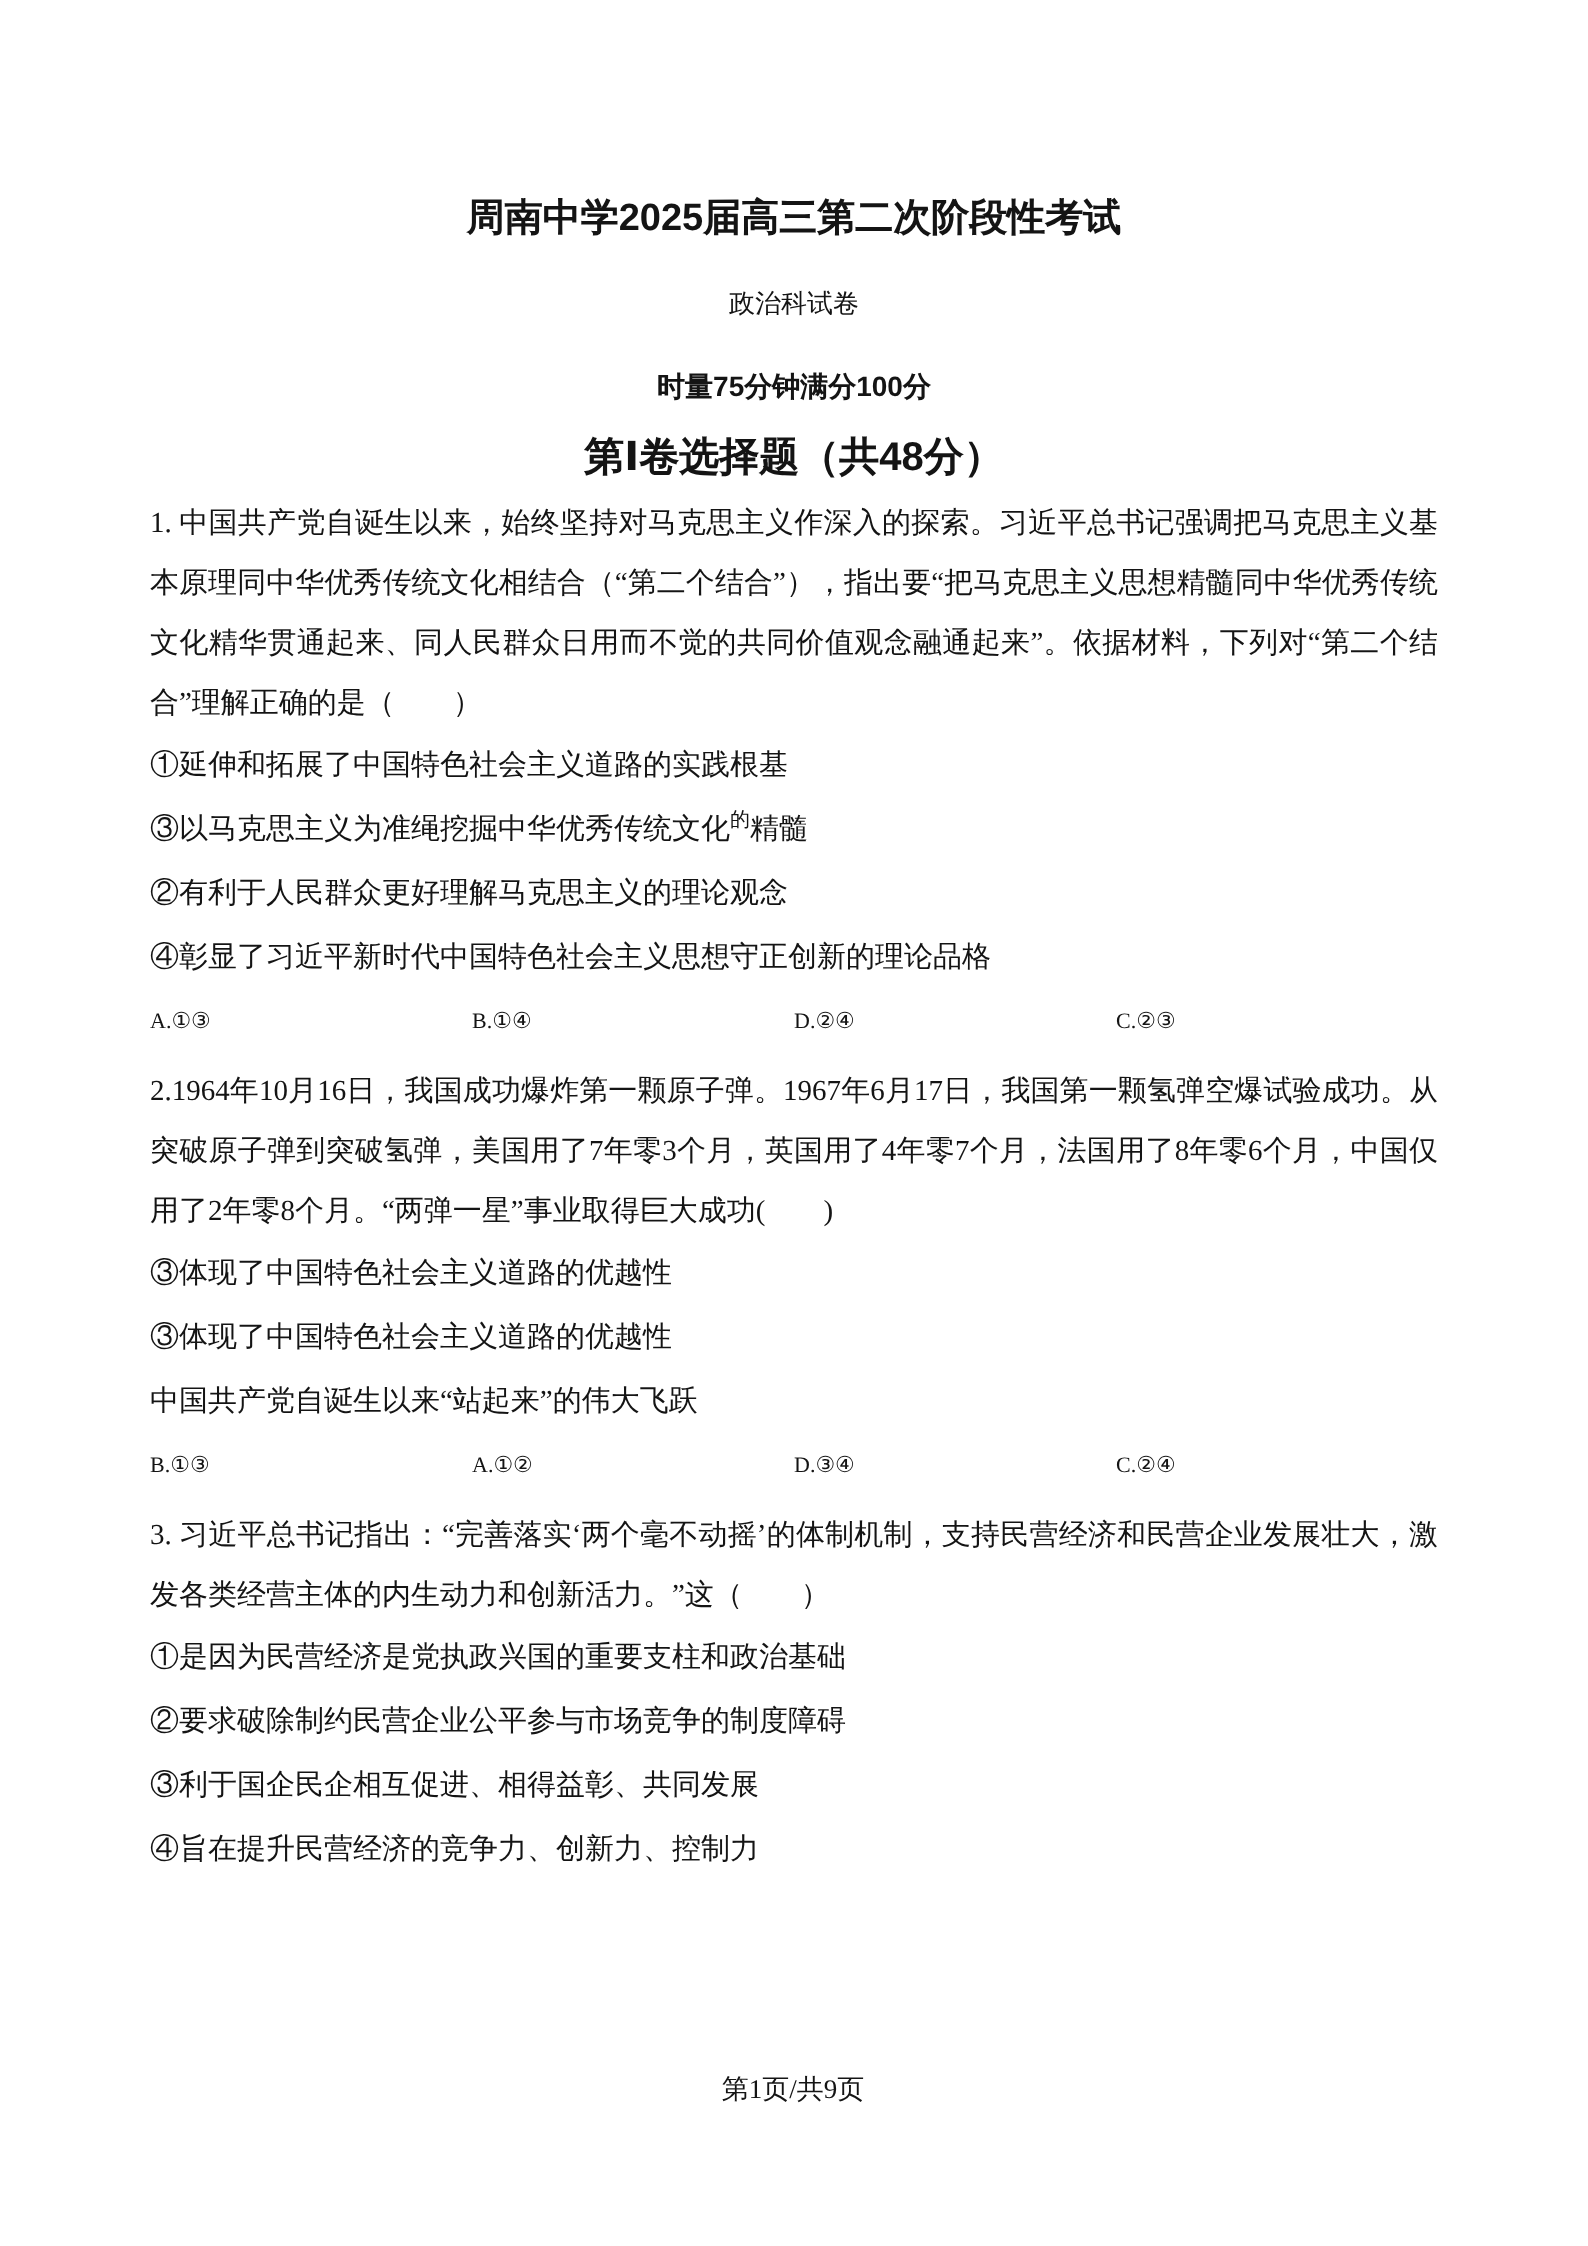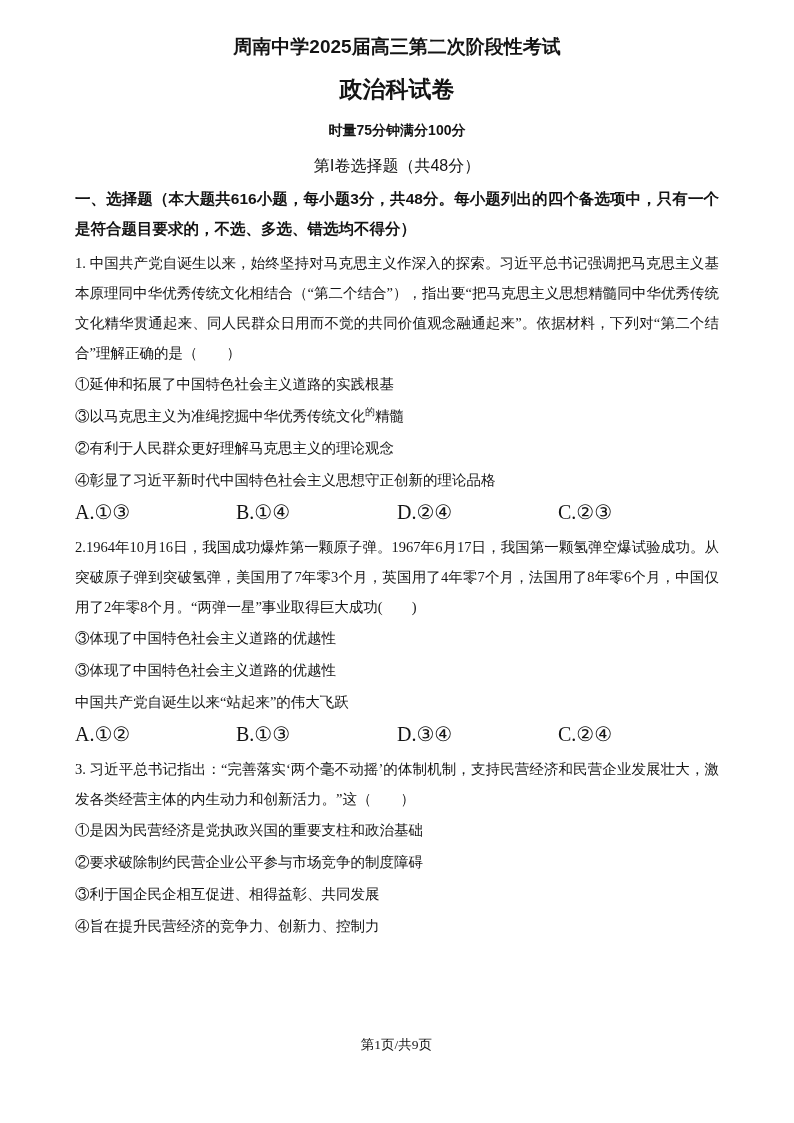--- a/index.html
+++ b/index.html
@@ -7,51 +7,51 @@
   body {
     width: 794px; height: 1123px;
     background: #ffffff;
     color: #141414;
     font-family: "Liberation Serif", "DejaVu Serif", serif;
     overflow: hidden;
   }
   .page {
     position: relative;
     width: 794px; height: 1123px;
-    padding: 32px 75px 0 75px;
+    padding: 95px 75px 0 75px;
     background: #ffffff;
   }
   .doc-title {
     font-family: "Liberation Sans", "DejaVu Sans", sans-serif;
     font-weight: bold;
     font-size: 19px;
     line-height: 30px;
     text-align: center;
     margin: 0 0 12px 0;
   }
   .doc-subtitle {
     font-family: "Liberation Sans", "DejaVu Sans", sans-serif;
-    font-weight: bold;
-    font-size: 23px;
+    font-weight: normal;
+    font-size: 13px;
     line-height: 30px;
     text-align: center;
     margin: 0 0 14px 0;
   }
   .meta-line {
     font-family: "Liberation Sans", "DejaVu Sans", sans-serif;
     font-weight: bold;
     font-size: 14px;
     line-height: 24px;
     text-align: center;
     margin: 0 0 12px 0;
   }
   .part-title {
     font-family: "Liberation Sans", "DejaVu Sans", sans-serif;
-    font-weight: normal;
-    font-size: 16px;
+    font-weight: bold;
+    font-size: 20px;
     line-height: 24px;
     text-align: center;
     margin: 12px 0 6px 0;
   }
   .instructions {
     font-family: "Liberation Sans", "DejaVu Sans", sans-serif;
     font-weight: bold;
     font-size: 15.5px;
     line-height: 30px;
     text-align: justify;
@@ -69,21 +69,21 @@
     line-height: 32px;
     margin: 0;
   }
   .sup {
     font-size: 10px;
     vertical-align: super;
     line-height: 0;
   }
   .choices {
     display: flex;
-    font-size: 20px;
+    font-size: 11px;
     line-height: 32px;
   }
   .choice { width: 25%; }
   .footer {
     position: absolute;
     left: 0; right: 1px;
     bottom: 68px;
     text-align: center;
     font-size: 13.5px;
     line-height: 20px;
@@ -92,21 +92,20 @@
 </style>
 </head>
 <body>
 
 <div class="page">
 
   <h1 class="doc-title">周南中学2025届高三第二次阶段性考试</h1>
   <h2 class="doc-subtitle">政治科试卷</h2>
   <p class="meta-line">时量75分钟满分100分</p>
   <p class="part-title">第Ⅰ卷选择题（共48分）</p>
-  <p class="instructions">一、选择题（本大题共616小题，每小题3分，共48分。每小题列出的四个备选项中，只有一个是符合题目要求的，不选、多选、错选均不得分）</p>
 
   <section class="question">
     <p class="stem">1. 中国共产党自诞生以来，始终坚持对马克思主义作深入的探索。习近平总书记强调把马克思主义基本原理同中华优秀传统文化相结合（“第二个结合”），指出要“把马克思主义思想精髓同中华优秀传统文化精华贯通起来、同人民群众日用而不觉的共同价值观念融通起来”。依据材料，下列对“第二个结合”理解正确的是（　　）</p>
     <p class="option">①延伸和拓展了中国特色社会主义道路的实践根基</p>
     <p class="option"><span>③以马克思主义为准绳挖掘中华优秀传统文化</span><sup class="sup">的</sup><span>精髓</span></p>
     <p class="option">②有利于人民群众更好理解马克思主义的理论观念</p>
     <p class="option">④彰显了习近平新时代中国特色社会主义思想守正创新的理论品格</p>
     <div class="choices">
       <span class="choice">A.①③</span>
       <span class="choice">B.①④</span>
@@ -114,22 +113,22 @@
       <span class="choice">C.②③</span>
     </div>
   </section>
 
   <section class="question">
     <p class="stem">2.1964年10月16日，我国成功爆炸第一颗原子弹。1967年6月17日，我国第一颗氢弹空爆试验成功。从突破原子弹到突破氢弹，美国用了7年零3个月，英国用了4年零7个月，法国用了8年零6个月，中国仅用了2年零8个月。“两弹一星”事业取得巨大成功(　　)</p>
     <p class="option">③体现了中国特色社会主义道路的优越性</p>
     <p class="option">③体现了中国特色社会主义道路的优越性</p>
     <p class="option">中国共产党自诞生以来“站起来”的伟大飞跃</p>
     <div class="choices">
+      <span class="choice">B.①③</span>
       <span class="choice">A.①②</span>
-      <span class="choice">B.①③</span>
       <span class="choice">D.③④</span>
       <span class="choice">C.②④</span>
     </div>
   </section>
 
   <section class="question">
     <p class="stem">3. 习近平总书记指出：“完善落实‘两个毫不动摇’的体制机制，支持民营经济和民营企业发展壮大，激发各类经营主体的内生动力和创新活力。”这（　　）</p>
     <p class="option">①是因为民营经济是党执政兴国的重要支柱和政治基础</p>
     <p class="option">②要求破除制约民营企业公平参与市场竞争的制度障碍</p>
     <p class="option">③利于国企民企相互促进、相得益彰、共同发展</p>

